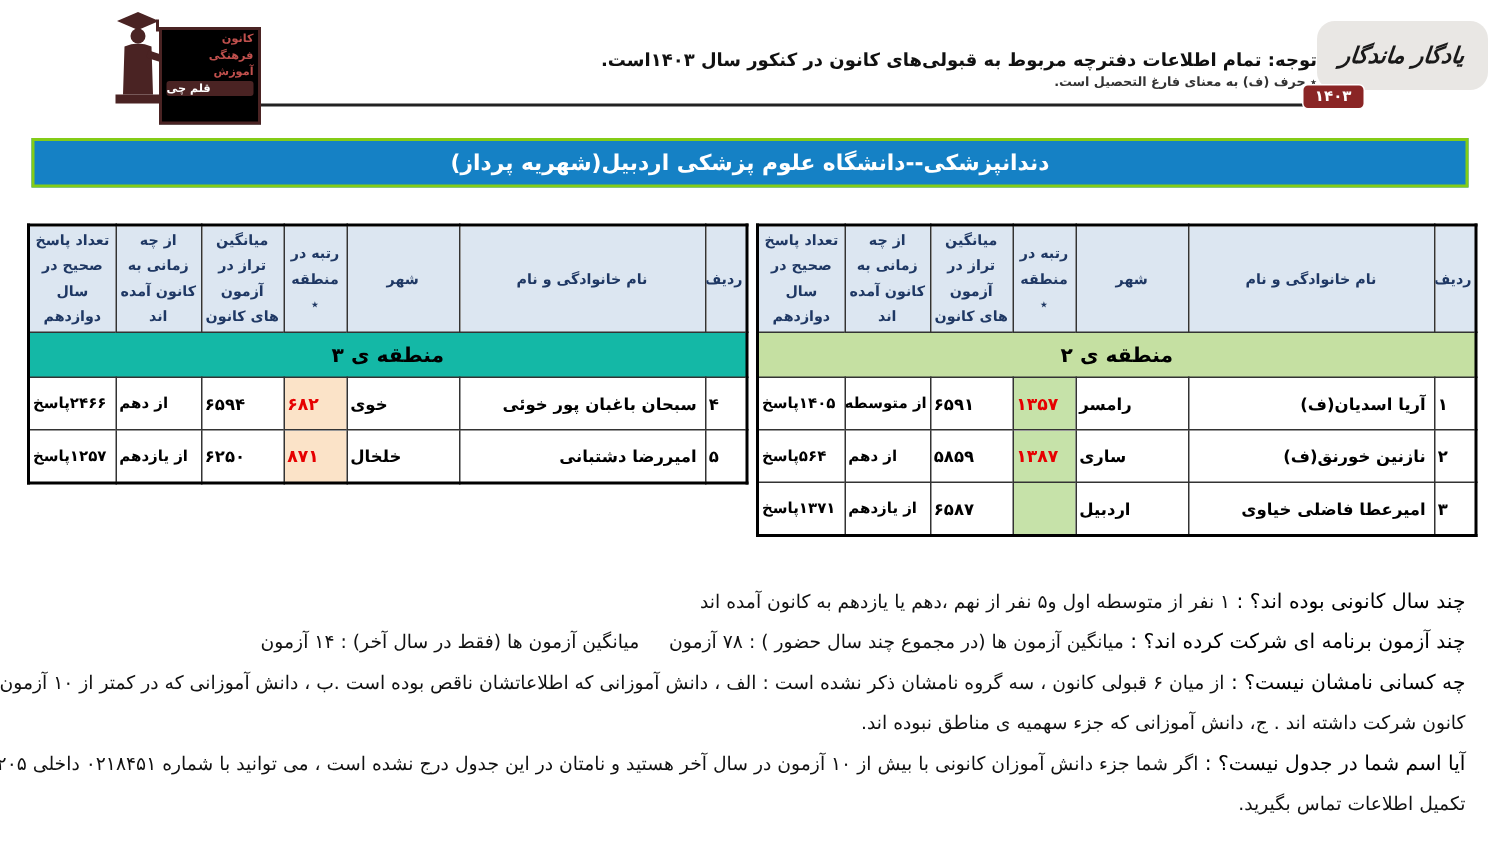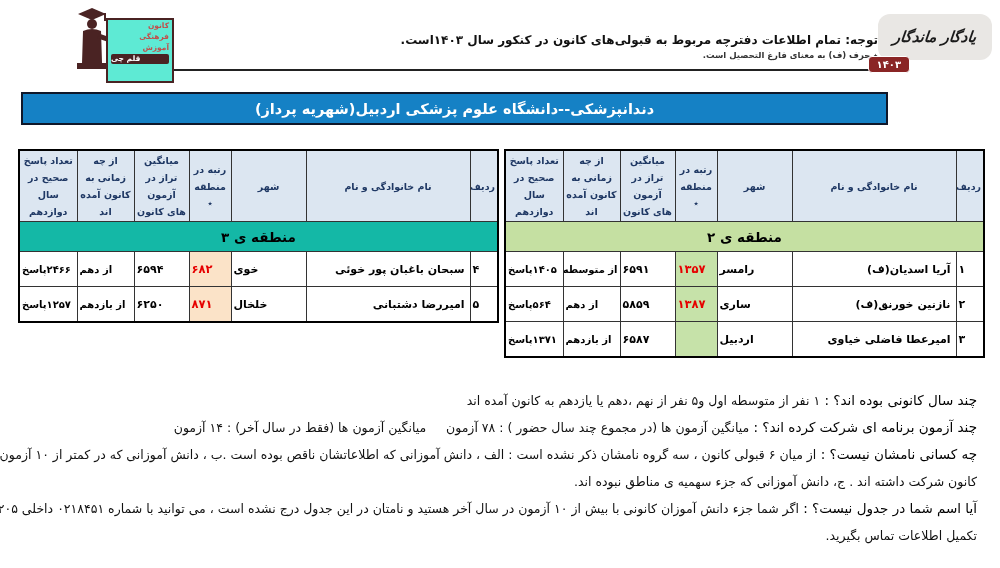--- a/index.html
+++ b/index.html
@@ -8,39 +8,39 @@
     position:relative; width:1000px; height:568px; margin:0 auto;
     background:#fff; overflow:hidden; direction:rtl;
     font-family:"DejaVu Sans", sans-serif; color:#000;
   }
   
   .hdr-rule { position:absolute; top:69px; left:115px; width:765px; height:2px; background:#222; }
   .logo-wrap { position:absolute; top:5px; left:68px; width:112px; height:70px; direction:ltr; }
   .logo-fig { position:absolute; left:0; top:0; }
   .logo-sign {
     position:absolute; left:38px; top:13px; width:68px; height:65px;
-    background:#5eead4; border:2px solid #4a2323; padding:0 3px;
+    background:#000000; border:2px solid #4a2323; padding:0 3px;
   }
   .logo-sign .ln { display:block; font-size:7.5px; font-weight:bold; color:#c0504d;
     text-align:right; line-height:11px; direction:rtl; }
   .logo-sign .ln.dark { background:#4a2323; color:#fff; text-align:left; margin-top:1px;
     border-radius:2px; line-height:10px; }
   .notice { position:absolute; top:33px; right:122px; text-align:right; }
   .notice-main { font-size:12px; font-weight:bold; color:#111; }
   .notice-sub { font-size:8.5px; font-weight:bold; color:#333; margin-top:3px; margin-left:30px; }
   .brand { position:absolute; top:14px; right:8px; width:114px; height:46px;
     background:#e9e7e4; border-radius:12px; display:flex; align-items:center; justify-content:center; }
   .brand-title { font-family:"DejaVu Serif", serif; font-style:italic; font-weight:bold;
     font-size:15px; color:#1a1a1a; transform:skewX(-6deg); }
   .brand-year { position:absolute; top:56px; right:90px; background:#8a2525; color:#fff;
     font-size:10px; font-weight:bold; padding:2px 8px; border-radius:4px; border:1px solid #fff; }
   
   .title-bar {
-    position:absolute; top:92px; left:21px; width:867px; height:33px;
-    background:#1581c5; border:2px solid #0f172a;
+    position:absolute; top:92px; left:21px; width:958px; height:33px;
+    background:#1581c5; border:2px solid #84cc16;
     display:flex; align-items:center; justify-content:center;
   }
   .title-bar span { color:#fff; font-weight:bold; font-size:14.5px; }
   
   .tbl { position:absolute; top:149px; border-collapse:collapse; table-layout:fixed;
     width:479px; direction:rtl; border:2px solid #000; }
   .tbl-r2 { right:15px; }
   .tbl-r3 { left:18px; }
   .tbl th, .tbl td { border:1px solid #333; overflow:hidden; }
   .tbl th {

